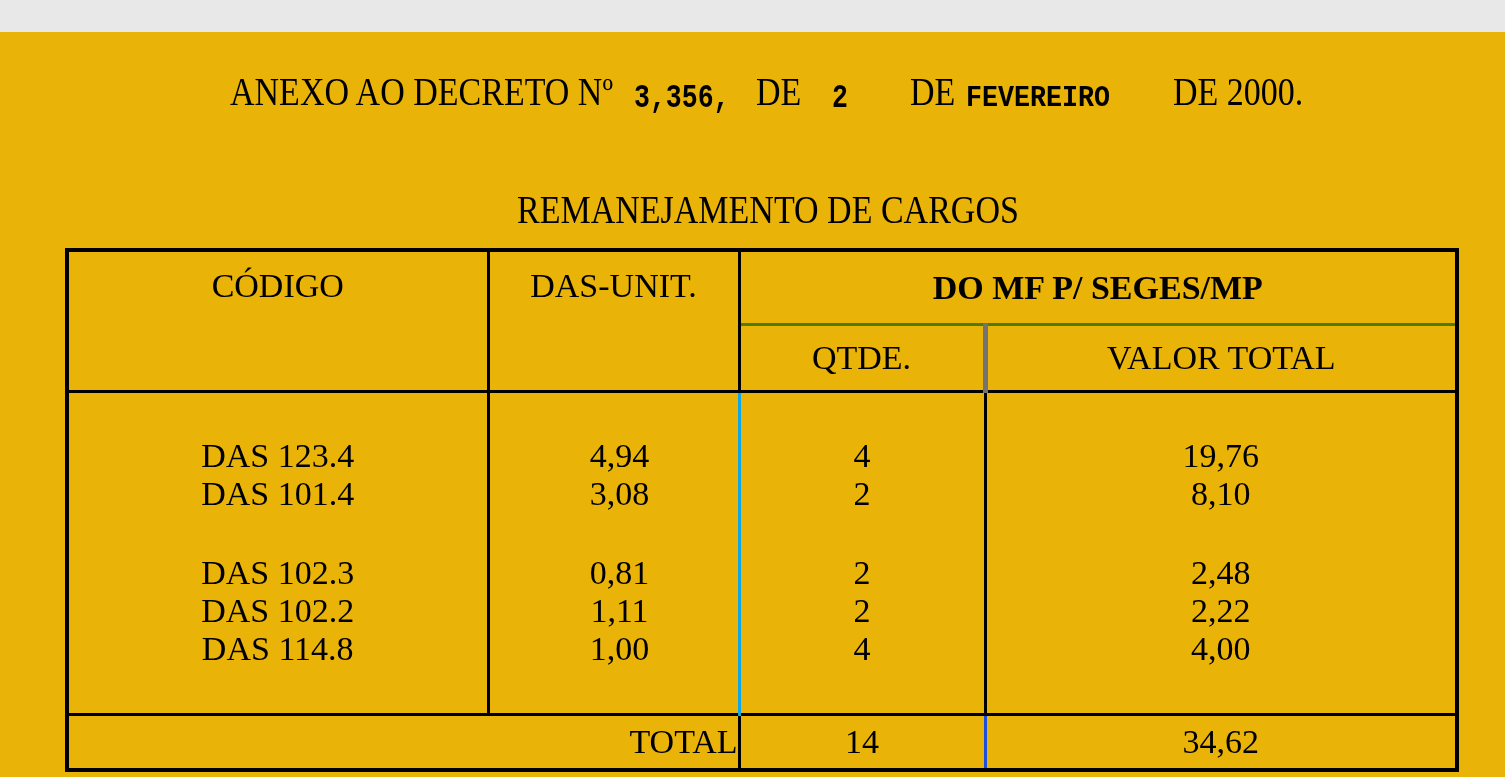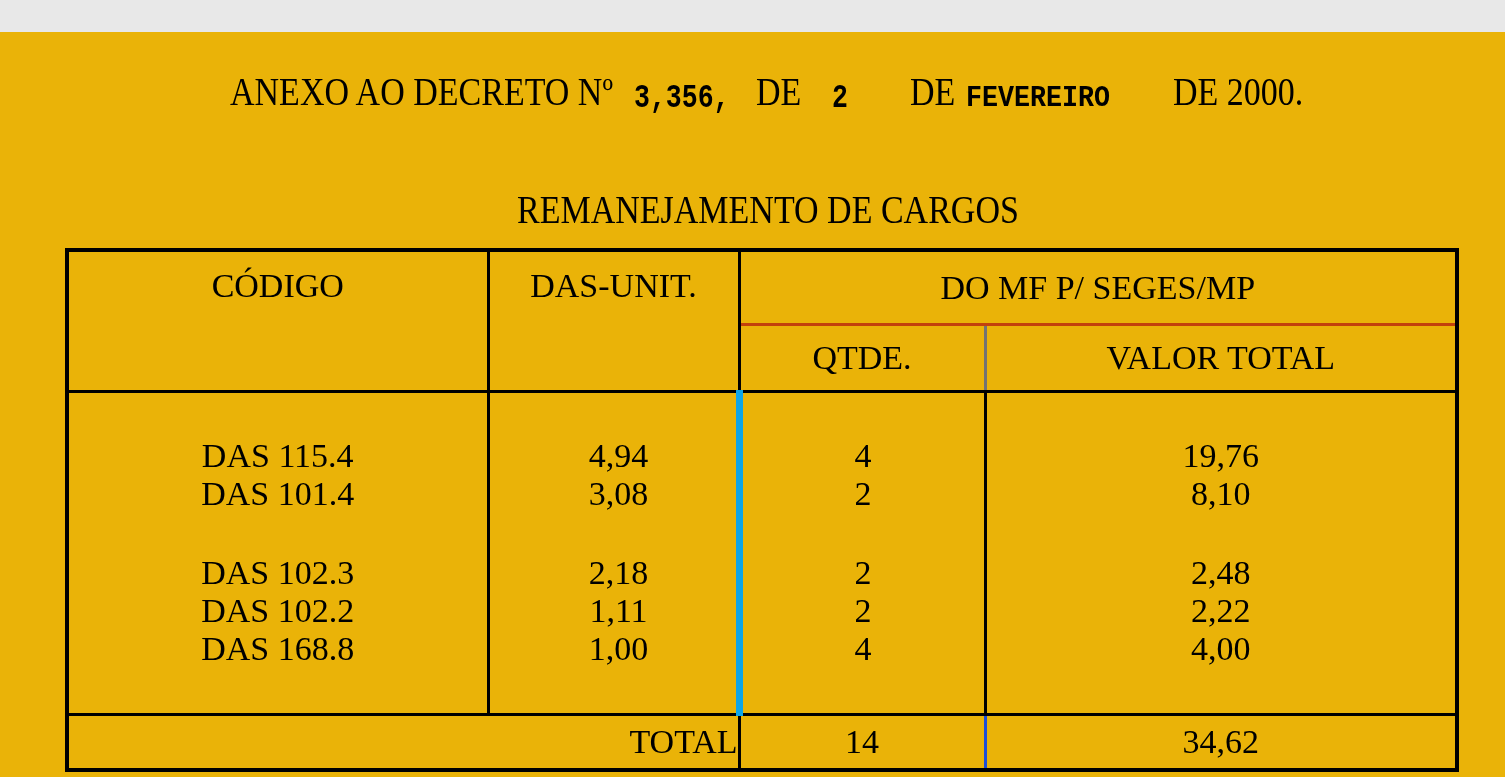--- a/index.html
+++ b/index.html
@@ -87,32 +87,33 @@
 
   
   td.h-span {
     border-right: 3px solid #000;
     border-bottom: 3px solid #000;
     vertical-align: top;
     padding-top: 16px;
     height: 122px;
   }
   td.h-group {
-    border-bottom: 3px solid #c2410c;
+    border-bottom: 3px solid #4d7c0f;
     height: 63px;
+    font-weight: bold;
   }
   td.h-sub {
     border-bottom: 3px solid #000;
     height: 56px;
   }
-  td.h-sub.qtde { border-right: 3px solid #737373; }
+  td.h-sub.qtde { border-right: 5px solid #737373; }
 
   
   td.b1 { border-right: 3px solid #000; }
-  td.b2 { border-right: 7px solid #0ea5e9; padding-left: 12px; }
+  td.b2 { border-right: 3px solid #0ea5e9; padding-left: 12px; }
   td.b3 { border-right: 3px solid #000; }
   td.b4 { }
   tr.spacer-top td    { height: 44px; }
   tr.data-row td      { height: 38px; }
   tr.spacer-mid td    { height: 41px; }
   tr.spacer-bottom td { height: 45px; }
 
   
   tr.total-row td {
     border-top: 3px solid #000;
@@ -159,53 +160,53 @@
     </tr>
 
     <tr class="spacer-top">
       <td class="b1"></td>
           <td class="b2"></td>
           <td class="b3"></td>
           <td class="b4"></td>
     </tr>
 
     <tr class="data-row">
-      <td class="b1">DAS 115.4</td>
+      <td class="b1">DAS 123.4</td>
       <td class="b2">4,94</td>
       <td class="b3">4</td>
       <td class="b4">19,76</td>
     </tr>
     <tr class="data-row">
       <td class="b1">DAS 101.4</td>
       <td class="b2">3,08</td>
       <td class="b3">2</td>
       <td class="b4">8,10</td>
     </tr>
 
     <tr class="spacer-mid">
       <td class="b1"></td>
           <td class="b2"></td>
           <td class="b3"></td>
           <td class="b4"></td>
     </tr>
 
     <tr class="data-row">
       <td class="b1">DAS 102.3</td>
-      <td class="b2">2,18</td>
+      <td class="b2">0,81</td>
       <td class="b3">2</td>
       <td class="b4">2,48</td>
     </tr>
     <tr class="data-row">
       <td class="b1">DAS 102.2</td>
       <td class="b2">1,11</td>
       <td class="b3">2</td>
       <td class="b4">2,22</td>
     </tr>
     <tr class="data-row">
-      <td class="b1">DAS 168.8</td>
+      <td class="b1">DAS 114.8</td>
       <td class="b2">1,00</td>
       <td class="b3">4</td>
       <td class="b4">4,00</td>
     </tr>
 
     <tr class="spacer-bottom">
       <td class="b1"></td>
           <td class="b2"></td>
           <td class="b3"></td>
           <td class="b4"></td>

